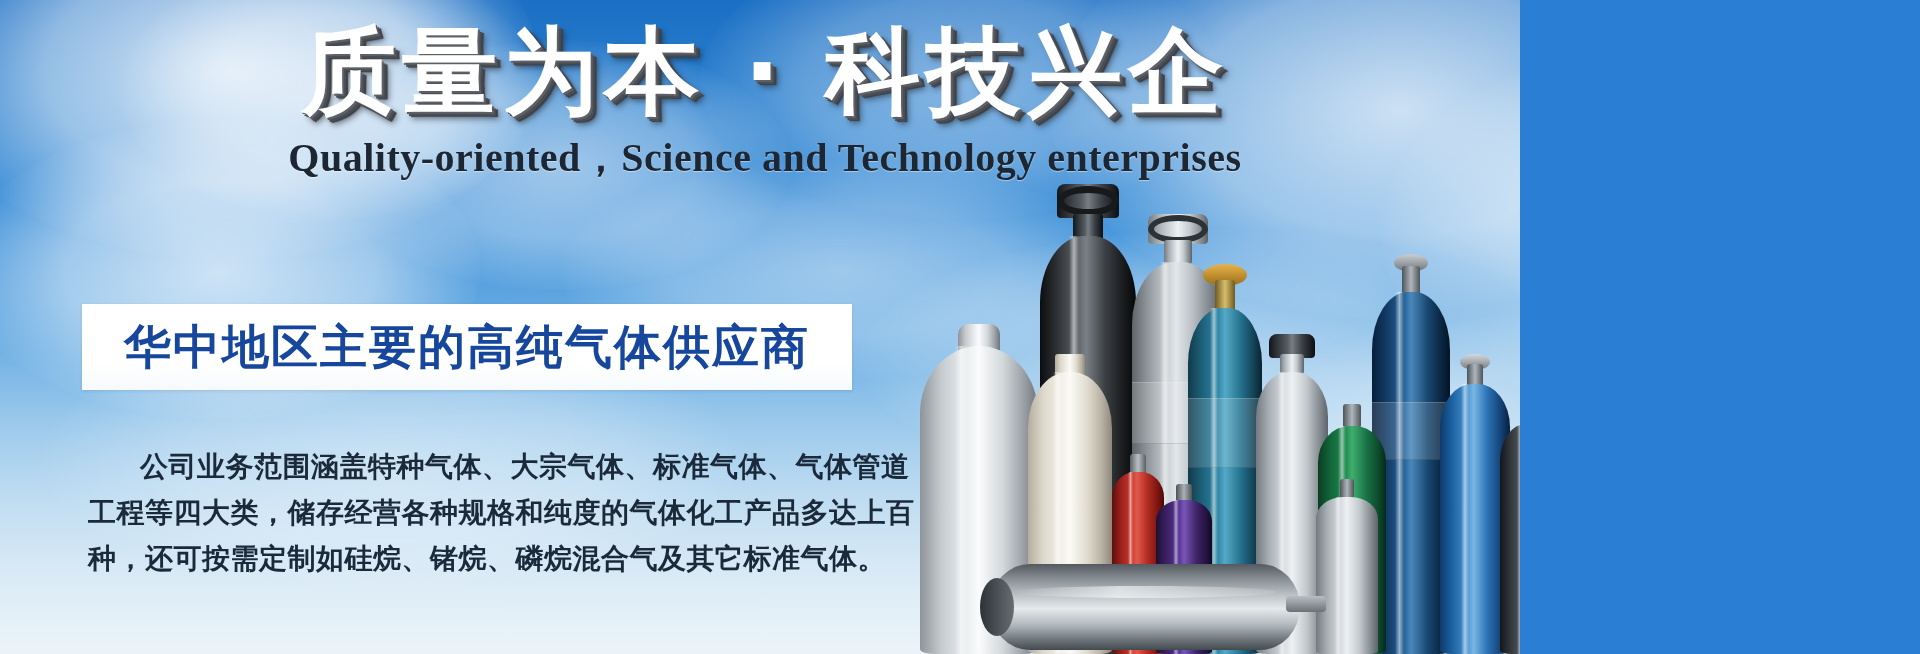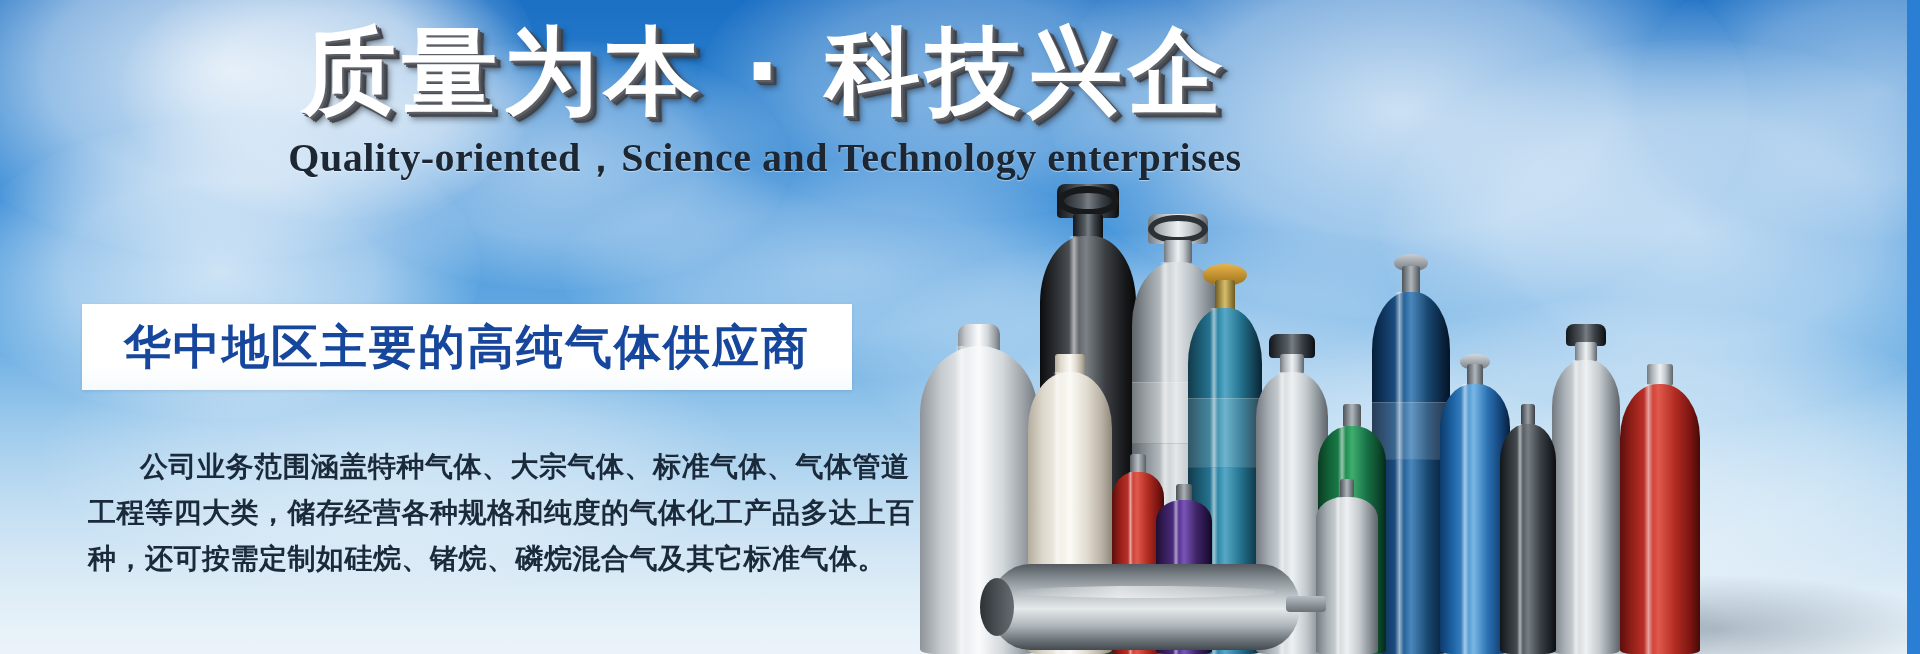--- a/index.html
+++ b/index.html
@@ -1,21 +1,21 @@
 <!DOCTYPE html>
 <html><head>
 <meta charset="utf-8">
 <style>
   * { margin:0; padding:0; box-sizing:border-box; }
   html,body { width:1920px; height:654px; overflow:hidden; background:#2a7fd4; }
   body { font-family:"Liberation Sans", sans-serif; }
 
   #banner {
     position:relative;
-    width:1907px; height:654px;
+    width:1520px; height:654px;
     overflow:hidden;
     background:
       linear-gradient(to bottom,
         #1b6fc4 0%,
         #2a7fce 14%,
         #3f90d8 30%,
         #63a9e2 48%,
         #8cc1e9 64%,
         #aed3ee 78%,
         #c6dff1 90%,

